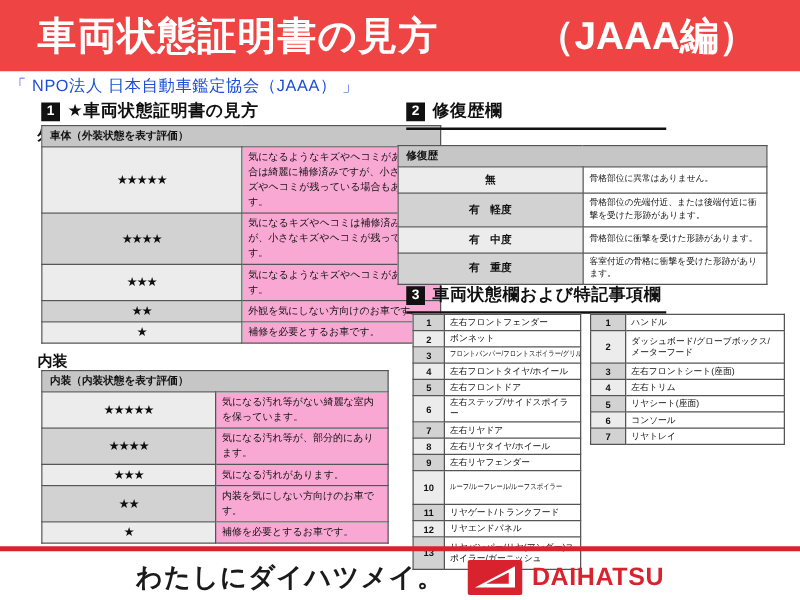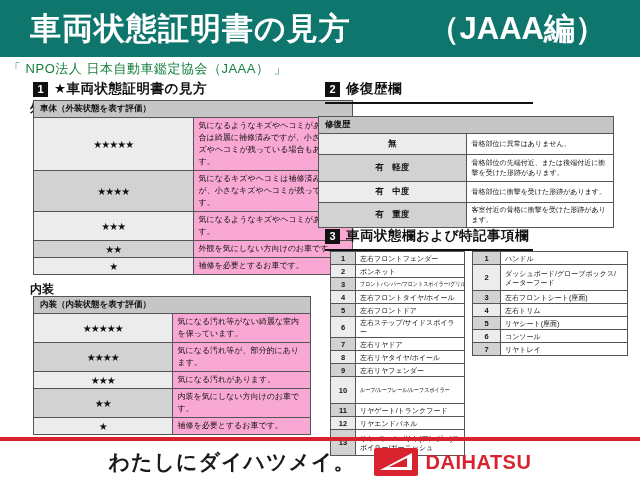--- a/index.html
+++ b/index.html
@@ -1,22 +1,22 @@
 <!DOCTYPE html>
 <html><head>
 <meta charset="utf-8">
 <style>
   * { margin:0; padding:0; box-sizing:border-box; }
   html,body { width:640px; height:480px; background:#fff; overflow:hidden;
     font-family:"Liberation Sans","DejaVu Sans",sans-serif; position:relative; }
-  .banner { position:absolute; left:0; top:0; width:640px; height:57px; background:#0f766e;
+  .banner { position:absolute; left:0; top:0; width:640px; height:57px; background:#ef4444;
     color:#fff; display:flex; align-items:center; justify-content:space-between; padding:0 34px 0 30px; }
   .banner-title { font-size:31px; font-weight:bold; letter-spacing:1px; }
   .banner-edition { font-size:31px; font-weight:bold; }
-  .subtitle { position:absolute; left:8px; top:60px; font-size:13px; color:#15803d; letter-spacing:0.5px; }
+  .subtitle { position:absolute; left:8px; top:60px; font-size:13px; color:#1d4ed8; letter-spacing:0.5px; }
   .sec-header { position:absolute; display:flex; align-items:center; gap:6px;
     border-bottom:2.5px solid #111; padding-bottom:4px; }
   .sec-num { width:15px; height:15px; background:#111; color:#fff; font-size:11px; font-weight:bold;
     display:flex; align-items:center; justify-content:center; flex:0 0 15px; }
   .sec-title { font-size:13.5px; font-weight:bold; color:#111; letter-spacing:0.5px; white-space:nowrap; }
   .lbl { position:absolute; font-size:12px; font-weight:bold; color:#111; }
   table { position:absolute; border-collapse:collapse; table-layout:fixed; background:#fff; }
   td { border:1px solid #555; color:#111; overflow:hidden; vertical-align:middle; }
   .thead td { background:#c6c6c6 !important; font-size:8.5px; font-weight:bold; padding:2px 6px; }
   .star-table td.stars { width:55px; text-align:center; font-size:10px; letter-spacing:-1px; }

